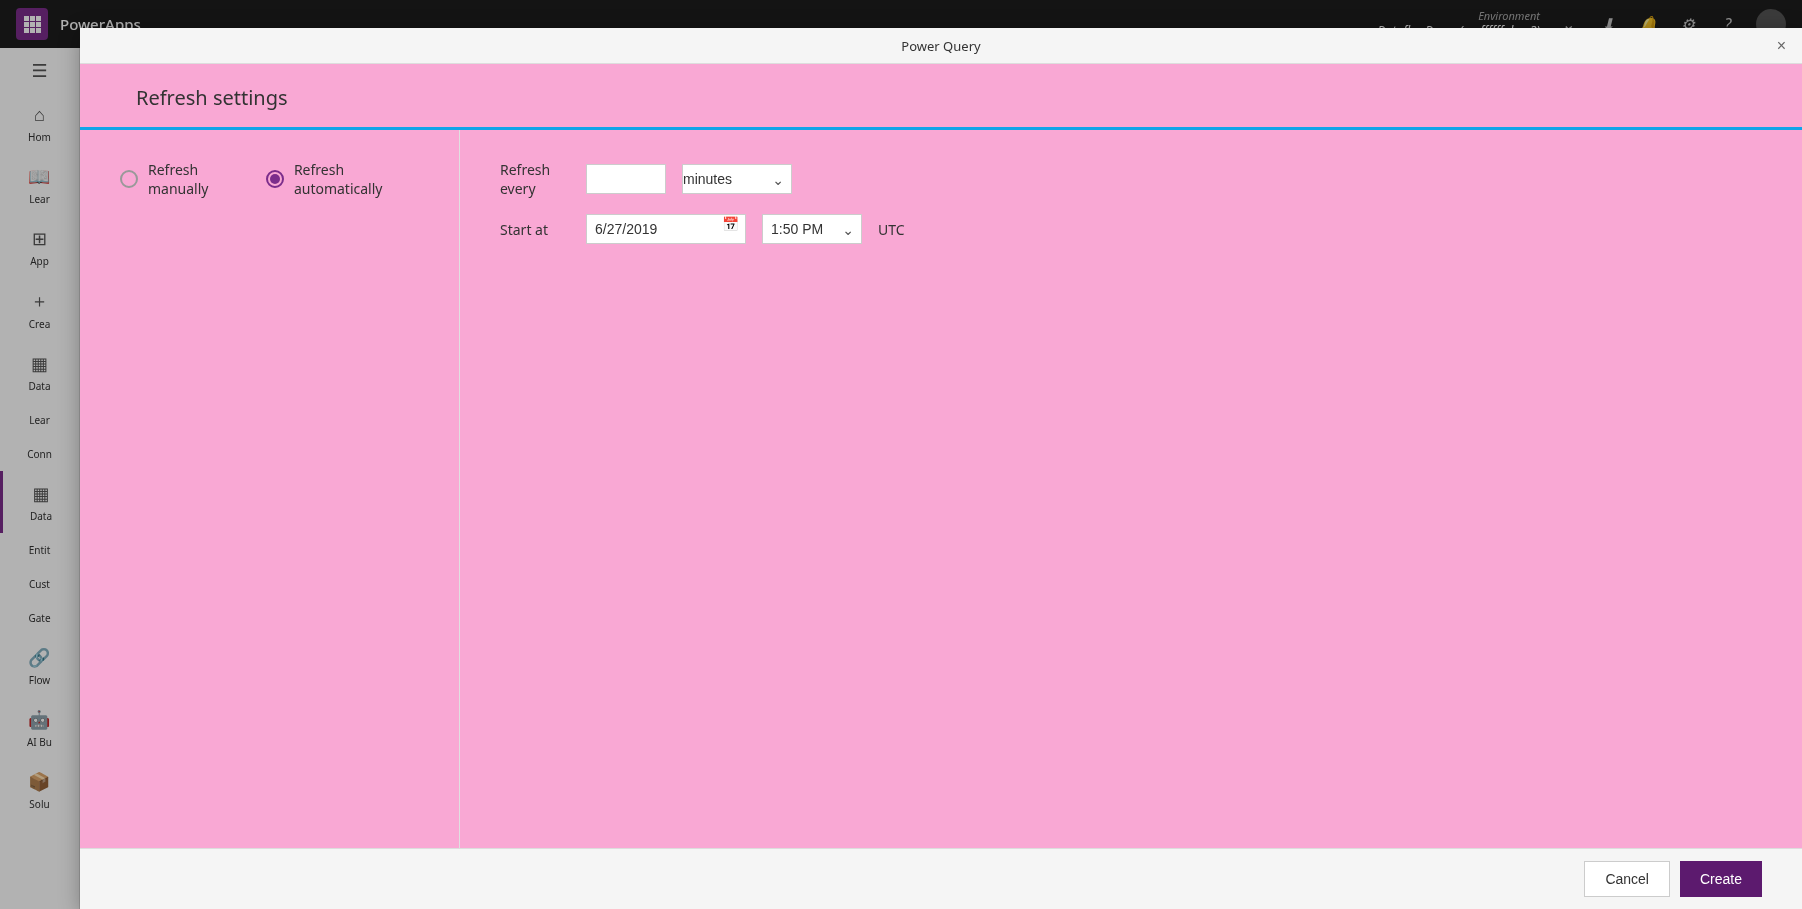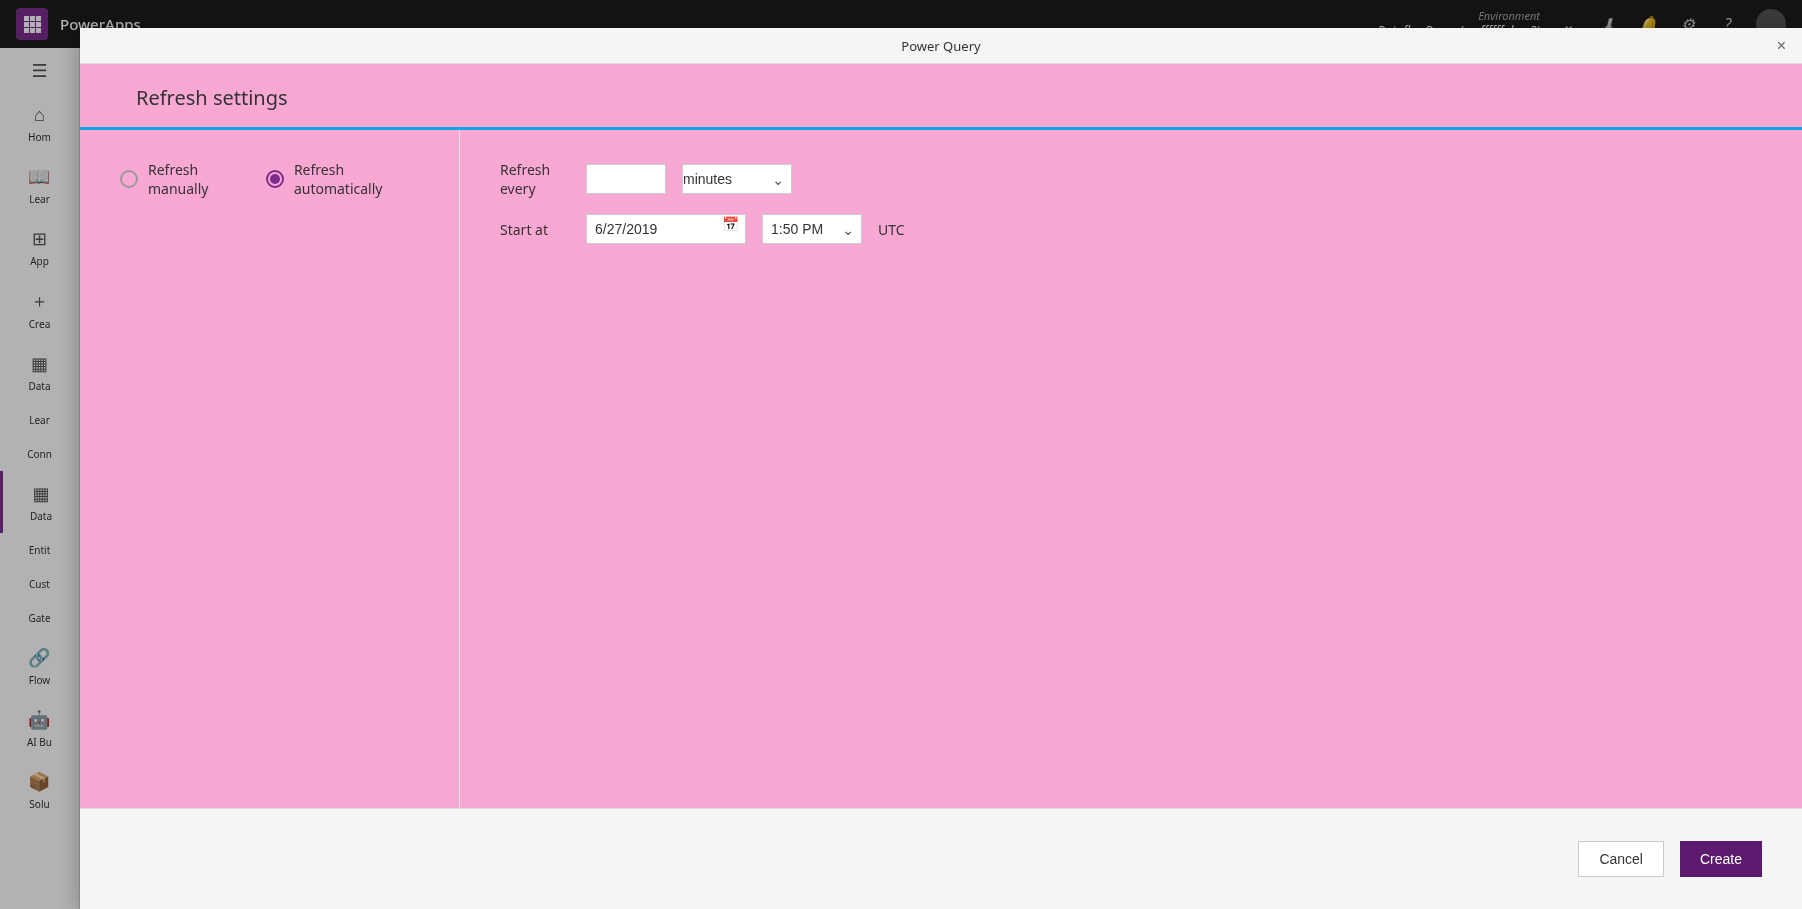--- a/index.html
+++ b/index.html
@@ -322,26 +322,26 @@
       color: #555;
       font-size: 14px;
     }
     .utc-label {
       font-size: 14px;
       color: #333;
     }
 
     
     .modal-footer {
-      padding: 32px 40px;
+      padding: 12px 40px;
       background: #f5f5f5;
       border-top: 1px solid #ddd;
       display: flex;
       justify-content: flex-end;
-      gap: 16px;
+      gap: 10px;
       flex-shrink: 0;
     }
     .btn-cancel {
       height: 36px;
       padding: 0 20px;
       background: #fff;
       border: 1px solid #ccc;
       color: #333;
       font-size: 14px;
       cursor: pointer;

